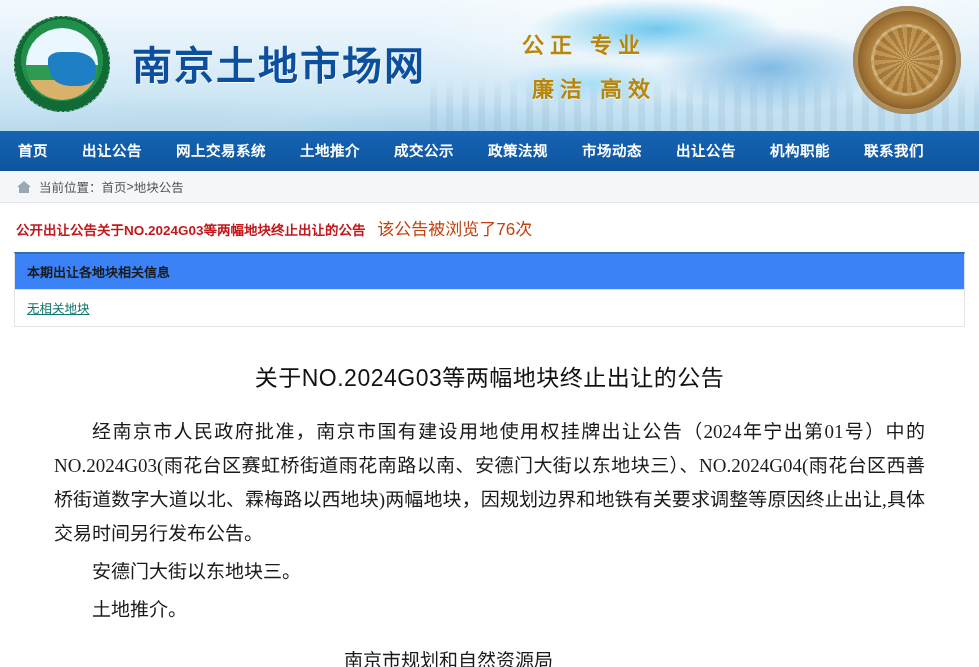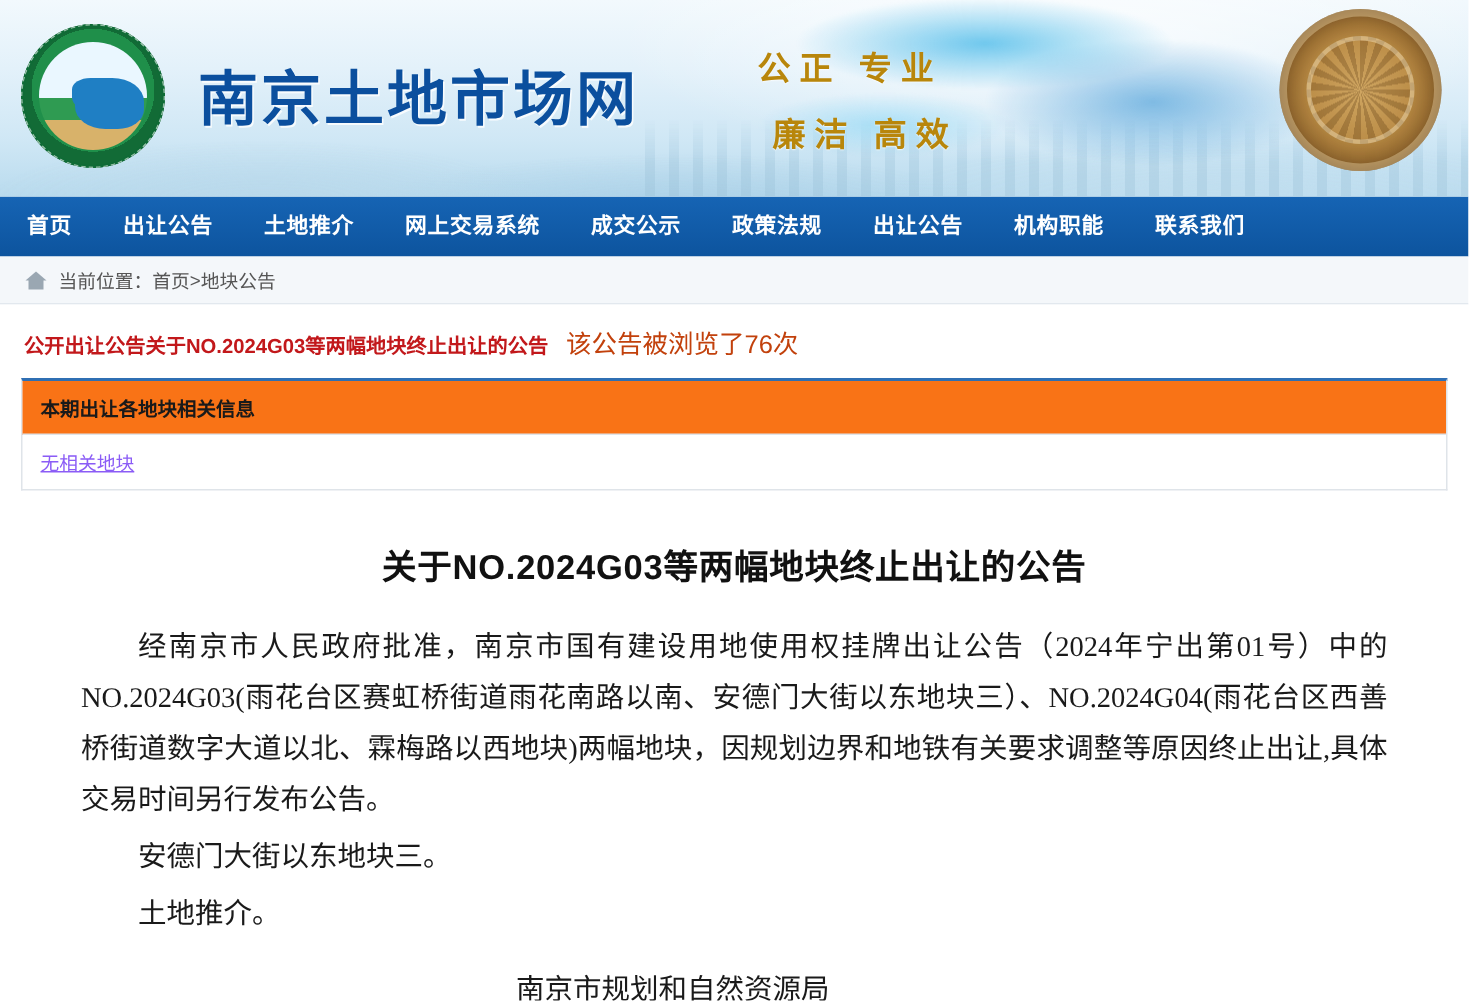--- a/index.html
+++ b/index.html
@@ -116,24 +116,24 @@
     left: 132px; top: 34px;
     font-size: 40px;
     font-weight: 700;
     letter-spacing: 2px;
     color: #0b4f9e;
     text-shadow: 1px 1px 0 rgba(255,255,255,.8);
     font-family: "Liberation Serif", "DejaVu Serif", serif;
   }
   .slogan {
     position: absolute;
-    left: 505px; top: 24px;
+    left: 522px; top: 24px;
     width: 260px;
     color: #b8860b;
-    font-family: Liberation Serif, serif;
+    font-family: Liberation Sans, sans-serif;
     font-weight: 700;
     font-size: 22px;
     letter-spacing: 6px;
     text-shadow: 0 1px 1px rgba(255,255,255,.7);
     line-height: 44px;
   }
   .slogan span { display: block; }
   .slogan .l2 { margin-left: 10px; }
 
   
@@ -208,44 +208,44 @@
     font-weight: 400;
     font-size: 17px;
     margin-left: 8px;
   }
   .parcel-box {
     margin: 2px 14px 0 14px;
     border: 1px solid #dfe4e9;
     border-top: 2px solid #2f6fb3;
   }
   .parcel-head {
-    background: #f97316;
+    background: #3b82f6;
     border-bottom: 1px solid #dfe4e9;
     padding: 8px 12px;
     font-size: 13px;
     font-weight: 700;
     color: #1a1a1a;
   }
   .parcel-body {
     padding: 8px 12px 9px 12px;
     font-size: 12.5px;
   }
   .parcel-body a {
-    color: #8b5cf6;
+    color: #0f766e;
     text-decoration: underline;
   }
 
   .doc {
     padding: 26px 54px 0 54px;
     font-family: "Liberation Serif", "DejaVu Serif", serif;
   }
   .doc-title {
     text-align: center;
     font-size: 23px;
-    font-weight: 700;
+    font-weight: 400;
     color: #111;
     letter-spacing: .5px;
     margin: 6px 0 22px 0;
     font-family: "Liberation Sans", "DejaVu Sans", sans-serif;
   }
   .doc-p {
     font-size: 19px;
     line-height: 34px;
     color: #1a1a1a;
     text-indent: 2em;
@@ -281,24 +281,25 @@
 
   <div class="slogan">
     <span class="l1">公正  专业</span>
     <span class="l2">廉洁  高效</span>
   </div>
 </div>
 
 <div class="nav">
   <a href="#">首页</a>
   <a href="#">出让公告</a>
+  <a href="#">网上交易系统</a>
   <a href="#">土地推介</a>
-  <a href="#">网上交易系统</a>
   <a href="#">成交公示</a>
   <a href="#">政策法规</a>
+  <a href="#">市场动态</a>
   <a href="#">出让公告</a>
   <a href="#">机构职能</a>
   <a href="#">联系我们</a>
 </div>
 
 <div class="crumb-bar">
   <span class="crumb-home"></span>
   <span class="crumb-text">当前位置：</span>
   <a href="#" class="crumb-link">首页</a>
   <span class="crumb-text"> &gt; </span>

